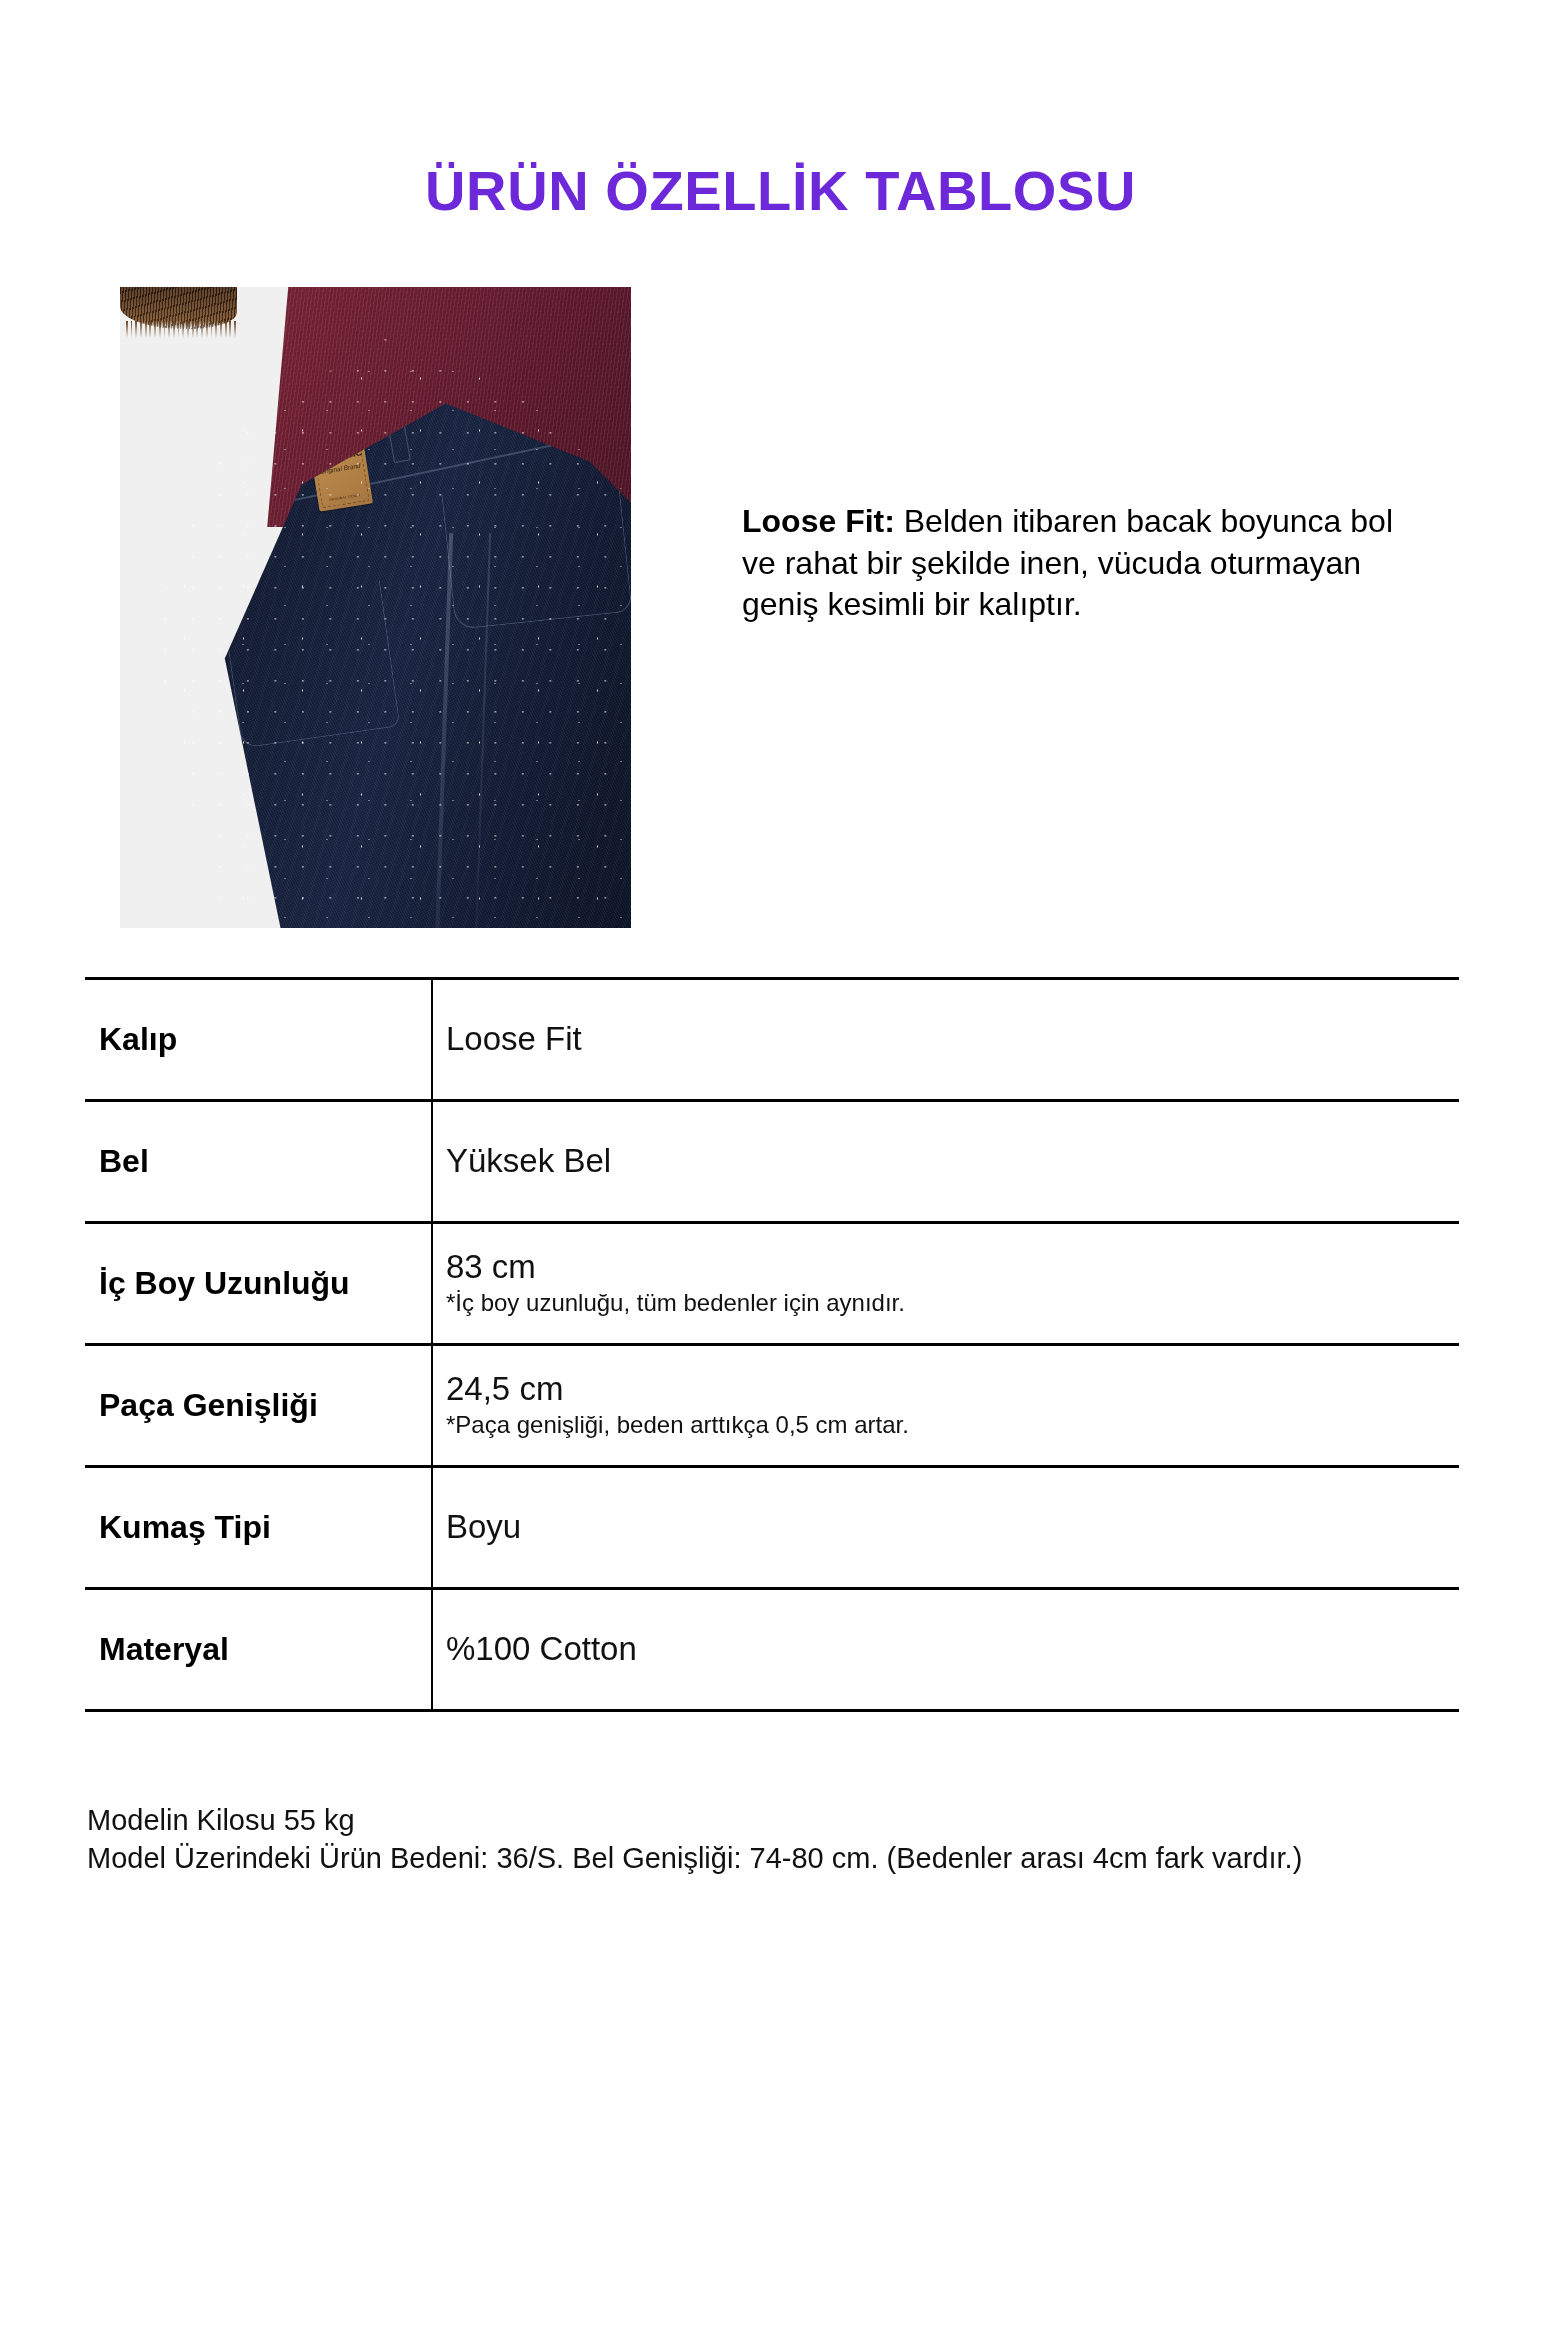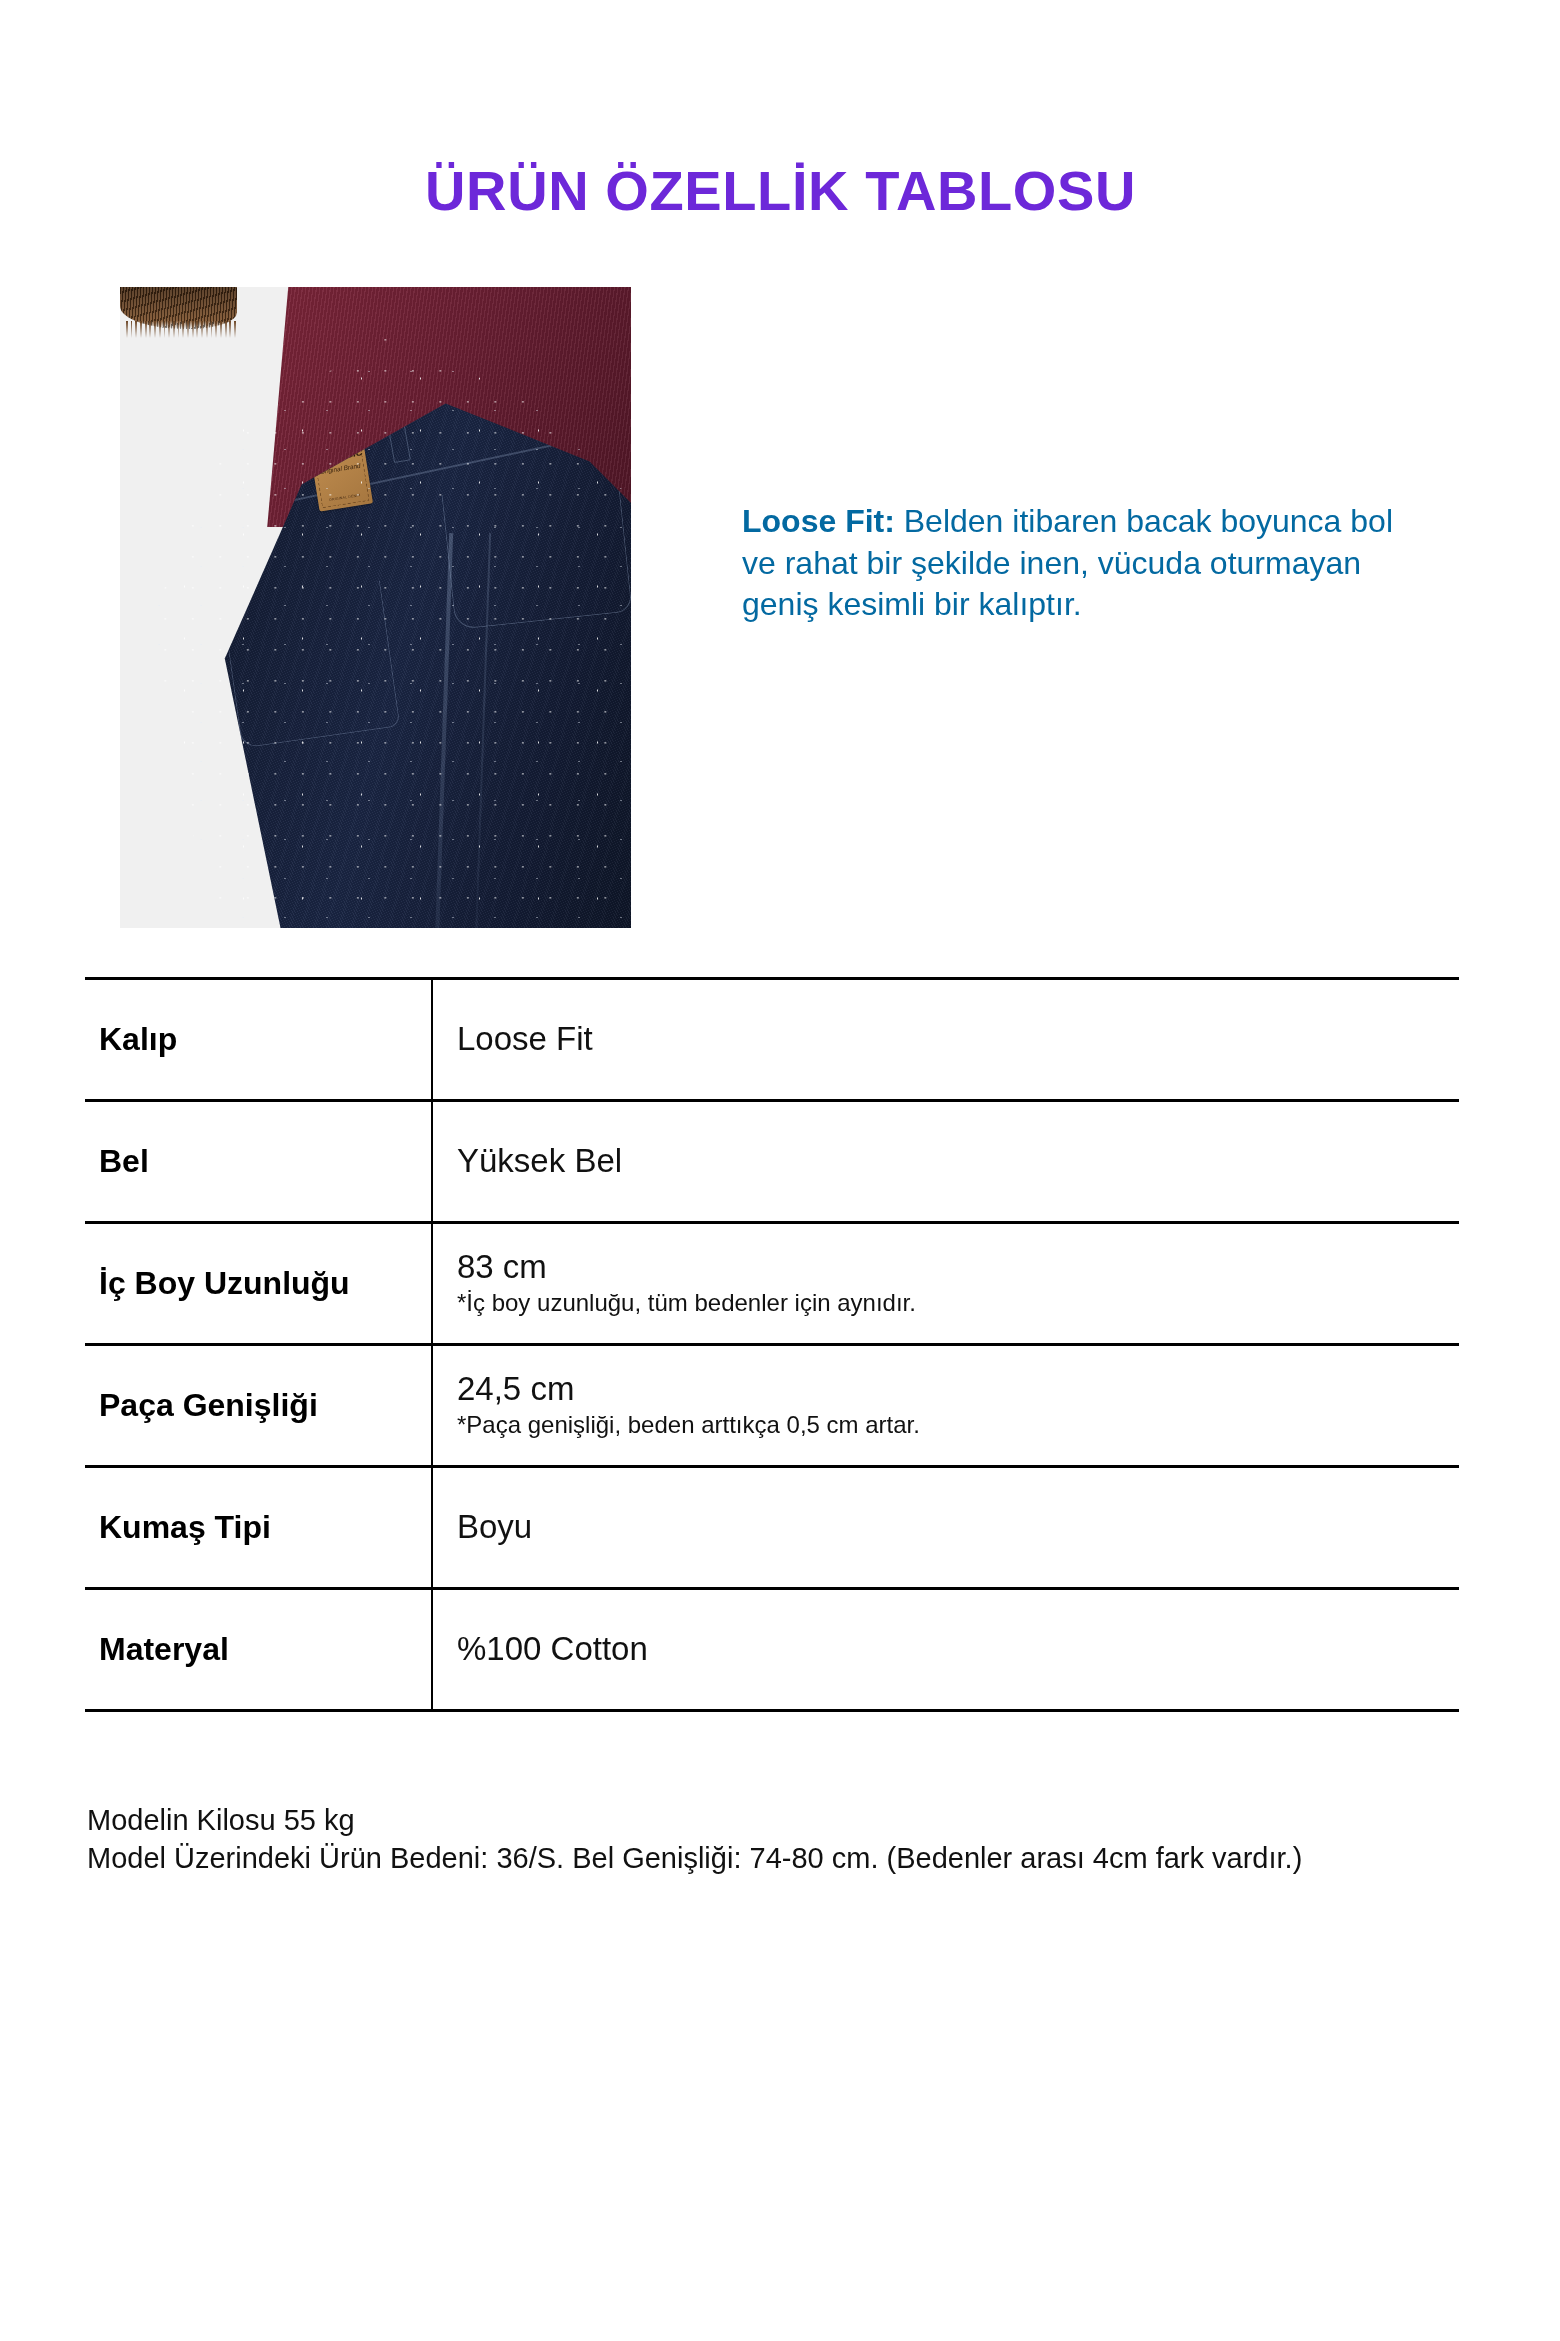--- a/index.html
+++ b/index.html
@@ -210,21 +210,21 @@
   }
 
   
   .fit-desc {
     position: absolute;
     left: 742px;
     top: 501px;
     width: 667px;
     font-size: 32px;
     line-height: 1.30;
-    color: #0369a1;
+    color: #000000;
   }
   .fit-desc b { font-weight: bold; }
 
   
   .spec-table {
     position: absolute;
     left: 85px;
     top: 977px;
     width: 1374px;
     border-collapse: collapse;
@@ -243,21 +243,21 @@
   .spec-table td.label {
     font-size: 32px;
     font-weight: bold;
     padding-left: 14px;
     letter-spacing: 0px;
   }
   .spec-table td.value {
     border-left: 2.9px solid #000;
     font-size: 33px;
     font-weight: normal;
-    padding-left: 24px;
+    padding-left: 13px;
     color: #111;
   }
   .value-main { line-height: 1.12; }
   .value-note {
     font-size: 24px;
     line-height: 1.2;
     margin-top: 2.3px;
     color: #111;
   }
 

